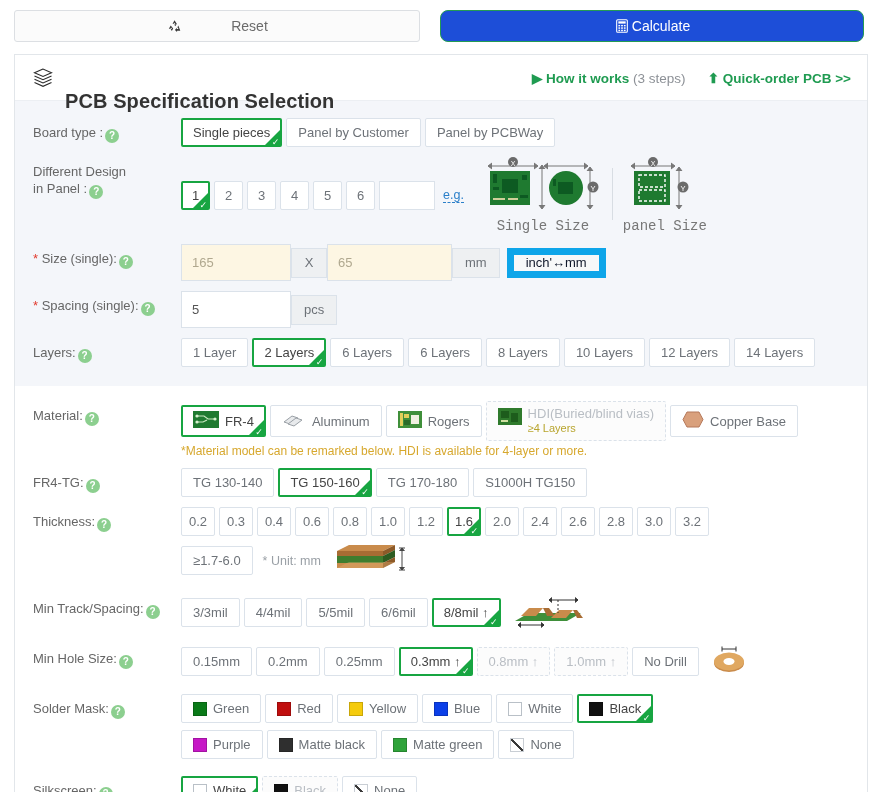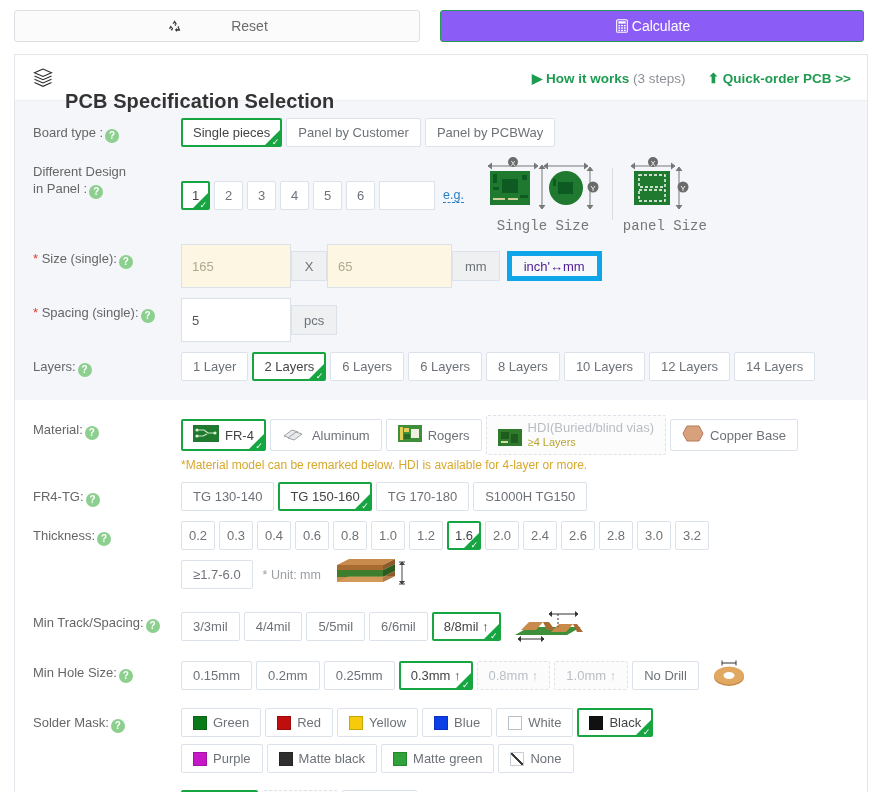--- a/index.html
+++ b/index.html
@@ -17,22 +17,22 @@
   .topbar { display: flex; gap: 20px; padding: 10px 12px 8px 14px; }
   .btn-reset {
     flex: 0 0 406px; height: 32px;
     border: 1px solid #dcdfe3; border-radius: 3px;
     background: #fbfbfb;
     display: flex; align-items: center; justify-content: center; gap: 48px;
     color: #6b6b6b; font-size: 14px; cursor: pointer;
   }
   .btn-calc {
     flex: 0 0 424px; height: 32px;
-    border: 1px solid #239b55; border-radius: 3px;
-    background: #8b5cf6; color: #fff;
+    border: 1px solid #239b55; border-radius: 8px;
+    background: #1d4ed8; color: #fff;
     display: flex; align-items: center; justify-content: center; gap: 2px;
     font-size: 14px; cursor: pointer;
   }
   .ico { display: inline-flex; align-items: center; justify-content: center; }
 
   
   .panel {
     margin: 4px 12px 0 14px;
     border: 1px solid #e2e6ea; border-top: 1px solid #e2e6ea;
     background: #fff;
@@ -90,31 +90,31 @@
     content: "✓"; position: absolute; right: 1px; bottom: -2px;
     color: #fff; font-size: 9px; line-height: 1; z-index: 2;
   }
   .opt.dis { border-style: dashed; color: #b9bec4; background: #fcfcfc; }
   .opt.num { min-width: 34px; justify-content: center; padding: 5px 6px; }
   .opt.sq { width: 29px; height: 29px; justify-content: center; padding: 0; }
   .opt.sq.sel { width: 29px; height: 29px; padding: 0; }
 
   
   .inp {
-    height: 44px; border: 1px solid #dbe2ea; background: #fdf6e3;
+    height: 37px; border: 1px solid #dbe2ea; background: #fdf6e3;
     color: #b0a88f; font-size: 13px; padding: 0 10px; outline: none;
     font-family: "Liberation Sans", sans-serif;
   }
   .inp-white { background: #fff; color: #555; }
   .addon {
     height: 30px; min-width: 36px; padding: 0 12px;
     border: 1px solid #dbe2ea; background: #eef0f2; color: #6d7278;
     display: inline-flex; align-items: center; justify-content: center; font-size: 13px;
   }
-  .addon-btn { background: #f7f8f9; border: 5px solid #0ea5e9; cursor: pointer; color: #4c1d95; }
+  .addon-btn { background: #f7f8f9; border: 7px solid #0ea5e9; cursor: pointer; color: #0f172a; }
   .blank-inp { width: 56px; height: 29px; border: 1px solid #dbe2ea; background: #fff; }
   .eg {
     color: #2a7fc9; font-size: 12.5px; border-bottom: 1px dashed #2a7fc9;
     cursor: pointer; line-height: 14px; margin-left: 4px;
   }
 
   .note { color: #d7a82e; font-size: 12px; padding: 3px 0 0 166px; }
 
   
   .sw { width: 14px; height: 14px; display: inline-block; border: 1px solid rgba(0,0,0,.18); }
@@ -402,21 +402,21 @@
                   <rect x="6" y="3" width="5" height="4"></rect>
                 </g>
                 <rect x="13" y="4" width="8" height="9" fill="#f0f0e0"></rect>
                 <g fill="#2a6b28">
                   <rect x="6" y="9" width="6" height="5"></rect>
                 </g>
               </svg>
           </span>
           <span>Rogers</span>
         </div>
-        <div class="opt dis" style="align-items:flex-end;line-height:14px">
+        <div class="opt dis" style="align-items:flex-start;line-height:14px">
           <span style="margin-top:1px">
             <svg width="24" height="17" viewBox="0 0 24 17">
                 <rect width="24" height="17" fill="#2f7a2c"></rect>
                 <g fill="#1d5c1c">
                   <rect x="3" y="3" width="8" height="7"></rect>
                   <rect x="13" y="5" width="7" height="9"></rect>
                 </g>
                 <g fill="#cfe0a0">
                   <rect x="3" y="12" width="7" height="2"></rect>
                 </g>

